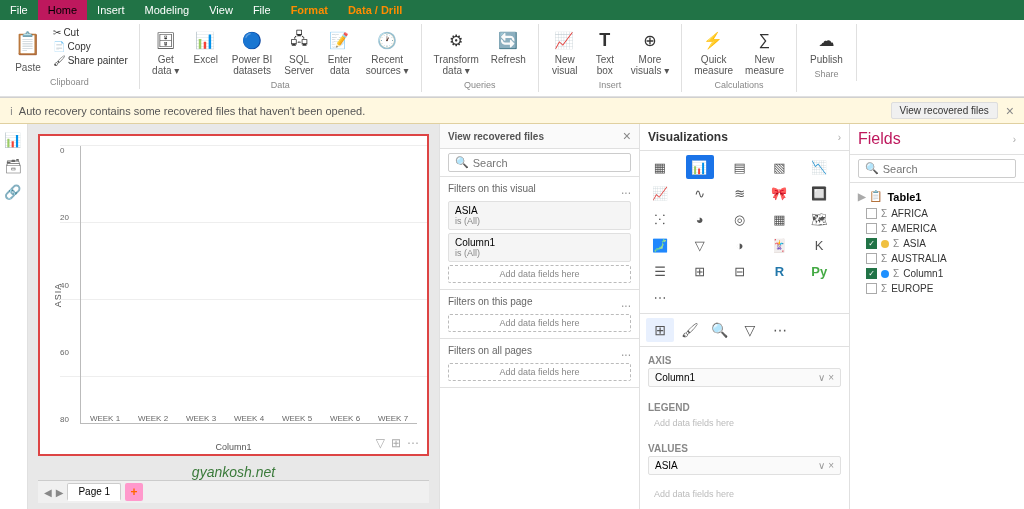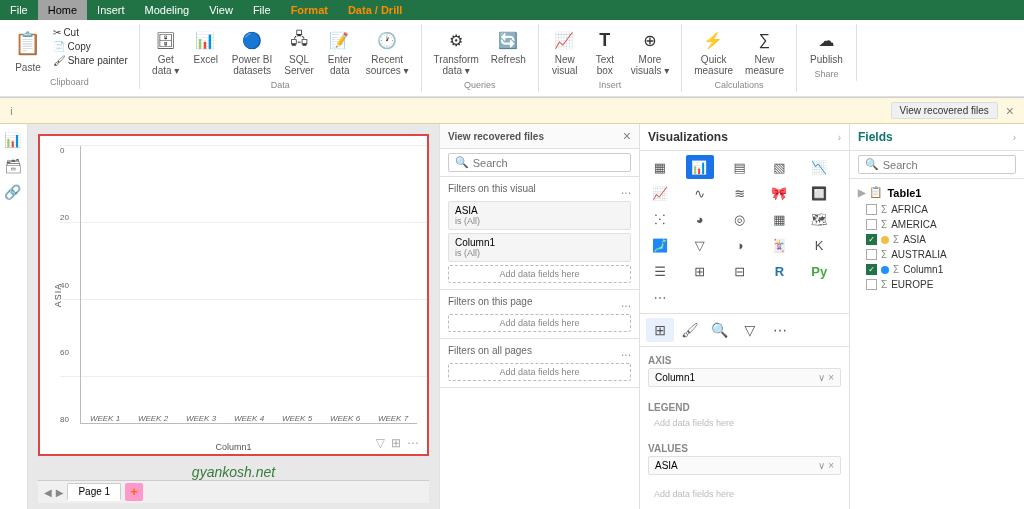--- a/index.html
+++ b/index.html
@@ -2,21 +2,21 @@
 <html><head>
   <meta charset="utf-8">
   <style>
     * { box-sizing: border-box; margin: 0; padding: 0; }
     body { font-family: 'Segoe UI', Arial, sans-serif; font-size: 12px; background: #f3f3f3; overflow: hidden; width: 1024px; height: 509px; }
 
     
     .ribbon { background: #fff; border-bottom: 1px solid #d0d0d0; }
     .ribbon-tabs { display: flex; align-items: flex-start; background: #217346; padding: 0; }
     .ribbon-tab { padding: 4px 10px; color: #fff; font-size: 11px; cursor: pointer; }
-    .ribbon-tab.active { background: #a3a3a3; color: #000; }
+    .ribbon-tab.active { background: #be185d; color: #000; }
     .ribbon-tab.orange { color: #ff8c00; font-weight: bold; }
     .ribbon-body { display: flex; align-items: flex-start; padding: 4px 0; background: #fff; border-bottom: 1px solid #e0e0e0; }
     .ribbon-group { display: flex; flex-direction: column; align-items: center; padding: 2px 8px; border-right: 1px solid #e0e0e0; min-width: 60px; }
     .ribbon-group-buttons { display: flex; gap: 4px; align-items: flex-start; }
     .ribbon-btn { display: flex; flex-direction: column; align-items: center; padding: 2px 4px; cursor: pointer; border-radius: 2px; font-size: 10px; color: #333; min-width: 36px; }
     .ribbon-btn .icon { width: 24px; height: 24px; display: flex; align-items: center; justify-content: center; font-size: 16px; }
     .ribbon-label { font-size: 10px; color: #555; margin-top: 2px; text-align: center; white-space: nowrap; }
     .group-name { font-size: 9px; color: #888; margin-top: 2px; }
     .ribbon-btn-small { display: flex; align-items: center; gap: 2px; padding: 1px 3px; cursor: pointer; border-radius: 2px; font-size: 10px; color: #333; }
     .paste-group { display: flex; gap: 2px; }
@@ -29,21 +29,21 @@
     .info-bar-left { display: flex; align-items: center; gap: 6px; color: #555; }
 
     
     .main-area { display: flex; height: calc(509px - 120px); }
 
     
     .canvas-area { flex: 1; background: #e8e8e8; padding: 10px; display: flex; flex-direction: column; }
     .canvas { flex: 1; background: #fff; border: 2px solid #d44; position: relative; overflow: hidden; margin-bottom: 4px; }
     .chart-title-left { position: absolute; left: 6px; top: 50%; transform: translateY(-50%) rotate(-90deg); font-size: 9px; color: #555; white-space: nowrap; letter-spacing: 1px; }
     .y-axis { position: absolute; left: 20px; top: 10px; bottom: 30px; display: flex; flex-direction: column-reverse; justify-content: space-between; font-size: 8px; color: #666; }
-    .bar-group { display: flex; flex-direction: column; align-items: flex-start; gap: 2px; font-style: italic; }
+    .bar-group { display: flex; flex-direction: column; align-items: flex-start; gap: 2px; }
     .bar { background: #1e90ff; border-radius: 1px 1px 0 0; width: 28px; }
     .bar-label { font-size: 8px; color: #666; margin-top: 2px; white-space: nowrap; }
     .watermark { text-align: center; font-size: 14px; color: #3a7a3a; font-style: italic; margin-top: 4px; }
     .page-tabs { display: flex; align-items: center; gap: 4px; padding: 2px 6px; background: #f0f0f0; border-top: 1px solid #ccc; }
     .page-tab { padding: 2px 10px; background: #fff; border: 1px solid #ccc; border-bottom: none; font-size: 10px; cursor: pointer; border-radius: 2px 2px 0 0; }
     .page-tab.active { background: #fff; border-bottom: 2px solid #fff; }
     .add-tab { width: 18px; height: 18px; background: #f9c; border-radius: 2px; display: flex; align-items: center; justify-content: center; font-size: 12px; cursor: pointer; color: #f60; font-weight: bold; }
 
     
     .filter-panel { width: 200px; background: #fff; border-left: 1px solid #e0e0e0; display: flex; flex-direction: column; }
@@ -69,21 +69,21 @@
     .viz-icon.highlighted { background: #1a73e8; color: #fff; }
     .viz-section { padding: 4px 8px; }
     .viz-section-title { font-size: 10px; color: #888; margin: 4px 0 2px 0; font-weight: 600; text-transform: uppercase; }
     .viz-field-box { border: 1px solid #e0e0e0; border-radius: 2px; padding: 3px 6px; margin-bottom: 3px; display: flex; align-items: center; justify-content: space-between; font-size: 10px; background: #fafafa; }
     .viz-field-placeholder { font-size: 9px; color: #bbb; padding: 3px 6px; }
     .viz-field-x { color: #999; cursor: pointer; font-size: 10px; }
 
     
     .fields-panel { width: 175px; background: #fff; border-left: 1px solid #e0e0e0; display: flex; flex-direction: column; }
     .fields-panel-header { display: flex; align-items: center; justify-content: space-between; padding: 6px 8px; border-bottom: 1px solid #e0e0e0; }
-    .fields-panel-title { font-size: 12px; font-weight: 700; color: #0f766e; }
+    .fields-panel-title { font-size: 16px; font-weight: 400; color: #be185d; }
     .fields-search { padding: 4px 8px; border-bottom: 1px solid #e0e0e0; }
     .fields-search-box { display: flex; align-items: center; border: 1px solid #ccc; padding: 2px 6px; border-radius: 2px; gap: 4px; }
     .fields-search-box input { border: none; outline: none; font-size: 11px; width: 100%; }
     .fields-tree { padding: 4px 0; flex: 1; overflow-y: auto; }
     .fields-table-header { display: flex; align-items: center; gap: 4px; padding: 3px 8px; cursor: pointer; font-size: 11px; font-weight: 600; }
     .fields-item { display: flex; align-items: center; gap: 4px; padding: 2px 16px; font-size: 10px; color: #333; cursor: pointer; }
     .checkbox { width: 11px; height: 11px; border: 1px solid #aaa; display: inline-flex; align-items: center; justify-content: center; font-size: 8px; background: #fff; }
     .dot { width: 8px; height: 8px; border-radius: 50%; display: inline-block; }
     .sigma { font-size: 10px; color: #888; }
     .nav-arrow { font-size: 10px; color: #888; cursor: pointer; }
@@ -224,20 +224,21 @@
         </div>
       </div>
       <span class="group-name">Share</span>
     </div>
   </div>
 </div>
 
 <div class="info-bar">
   <div class="info-bar-left">
     <span style="color:#888;">ℹ</span>
+    <span>Auto recovery contains some recovered files that haven't been opened.</span>
   </div>
   <div style="display:flex;align-items:center;gap:8px;">
     <button class="view-recovered-btn">View recovered files</button>
     <span class="info-close">×</span>
   </div>
 </div>
 
 <div class="main-area">
 
   <div style="width:28px;background:#fff;border-right:1px solid #e0e0e0;display:flex;flex-direction:column;align-items:center;padding-top:8px;gap:10px;">

